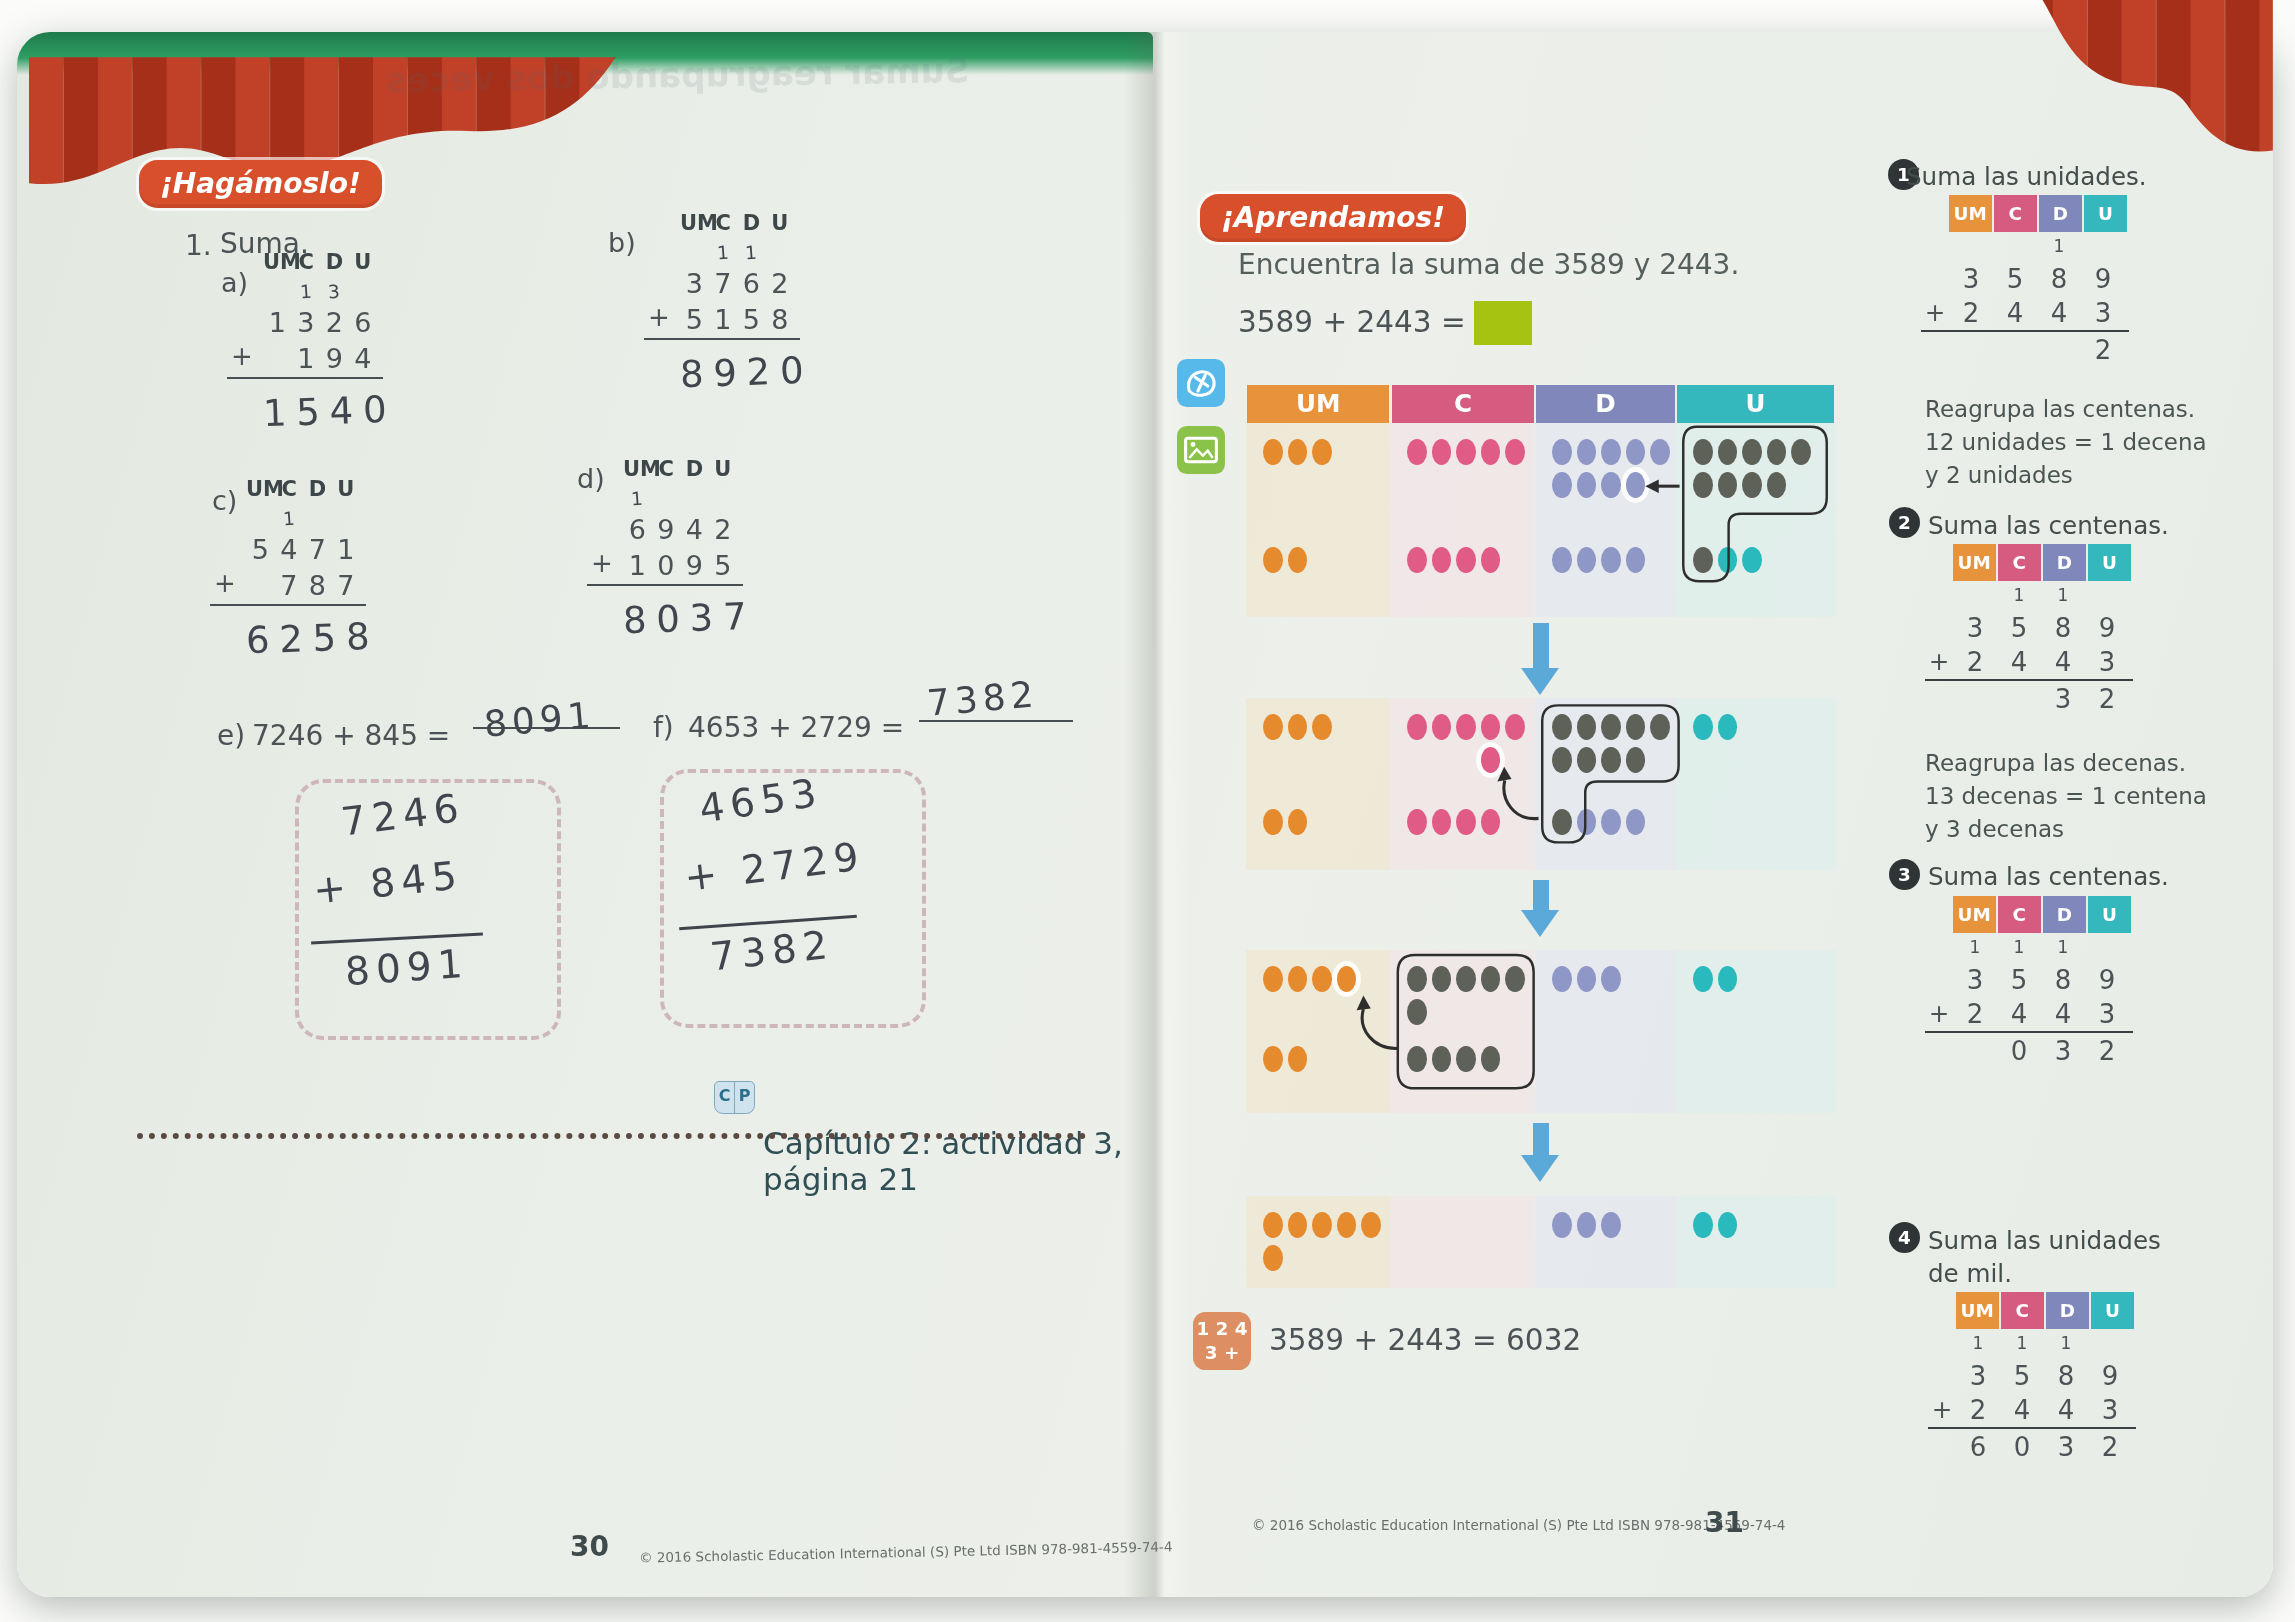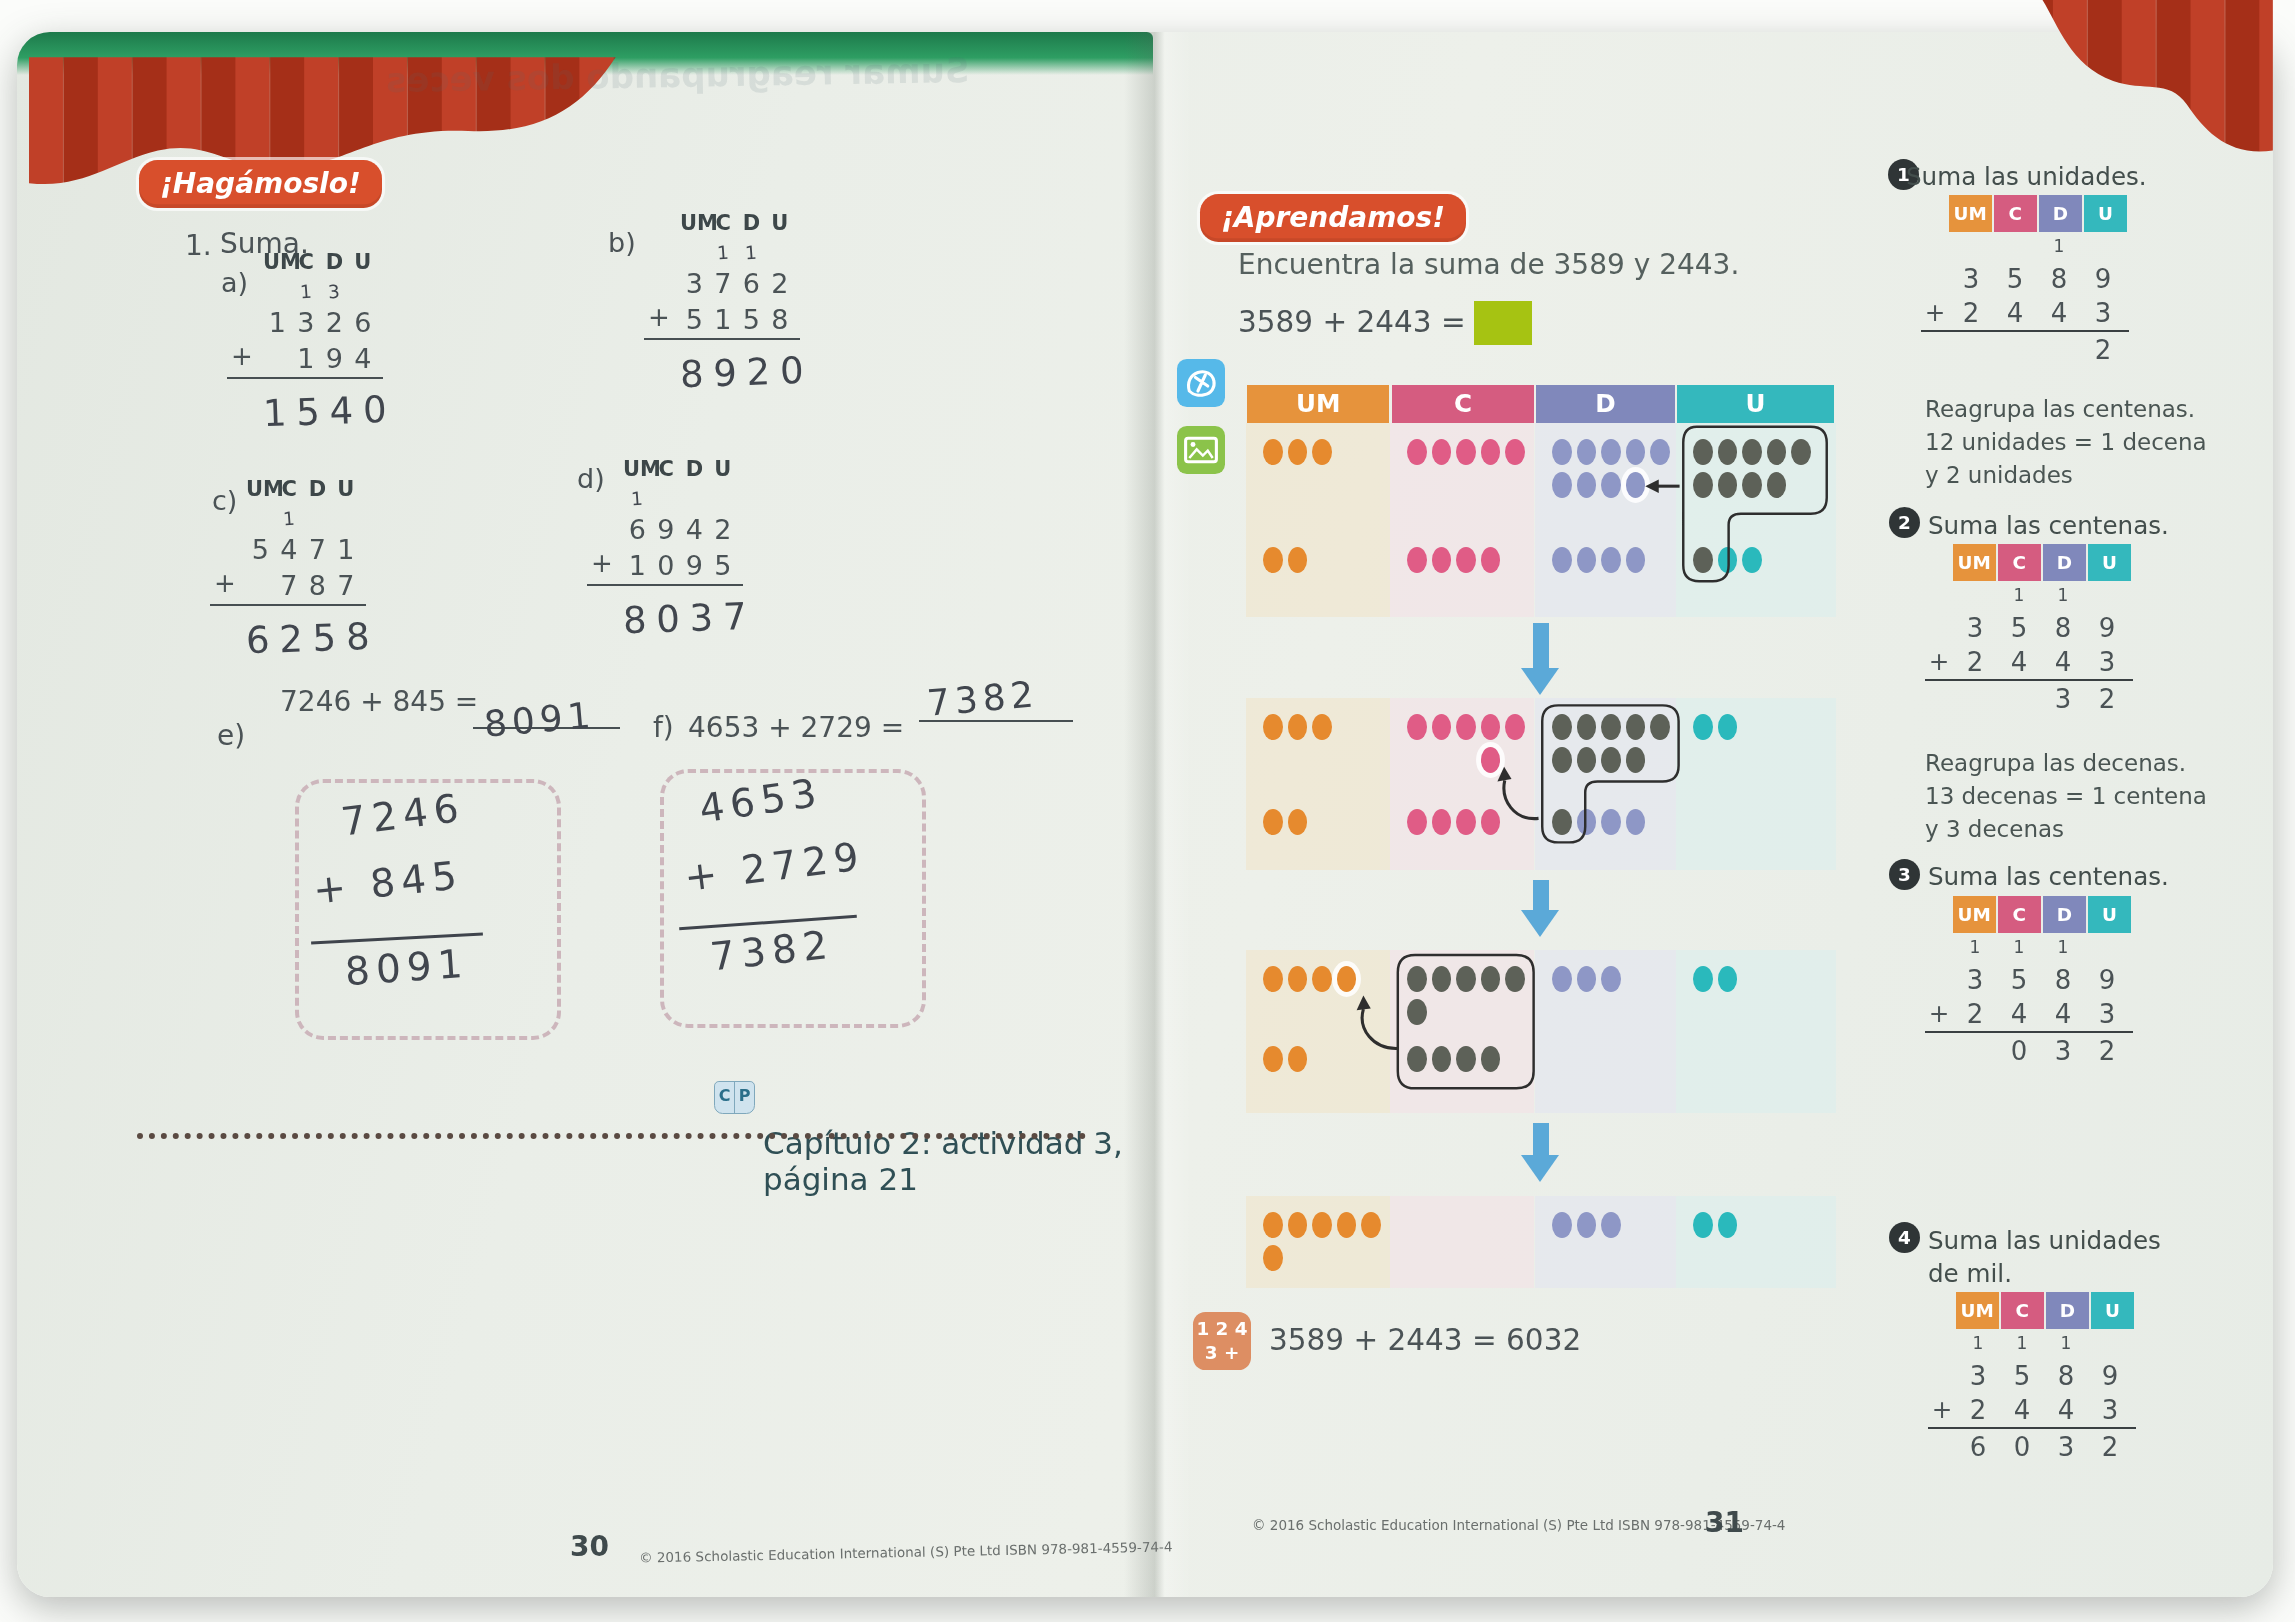--- a/index.html
+++ b/index.html
@@ -263,21 +263,21 @@
             <span class="cs-cell digit">9</span>
             <span class="cs-cell digit">5</span>
           </div>
           <div style="position: relative; height: 6.1px;">
             <div class="cs-rule"></div>
           </div>
           <div class="cs-ans"><span class="hand hand-num">8037</span></div>
         </div>
 
       <span class="eq-line" style="left:200px;top:687px;">e)</span>
-      <span class="eq-line" style="left:235px;top:653px;margin-left:28px;">7246 + 845 =</span>
+      <span class="eq-line" style="left:235px;top:687px;">7246 + 845 =</span>
       <div class="eq-underline" style="left:456px;top:695px;width:147px;"></div>
       <span class="hand-ans hand" style="left:467px;top:667px;">8091</span>
 
       <span class="eq-line" style="left:636px;top:679px;">f)</span>
       <span class="eq-line" style="left:671px;top:679px;">4653 + 2729 =</span>
       <div class="eq-underline" style="left:902px;top:688px;width:154px;"></div>
       <span class="hand-ans hand" style="left:910px;top:646px;">7382</span>
 
       <div class="dashed-box" style="left:278px;top:747px;width:258px;height:253px;"></div>
       <span class="hand-work hand" style="left:324px;top:760px;transform:rotate(-7deg);">7246</span>

